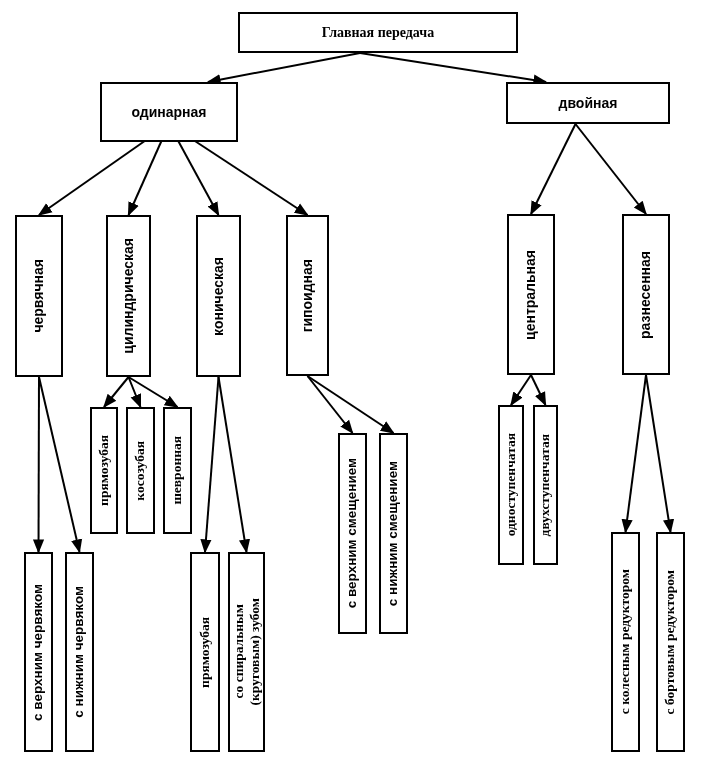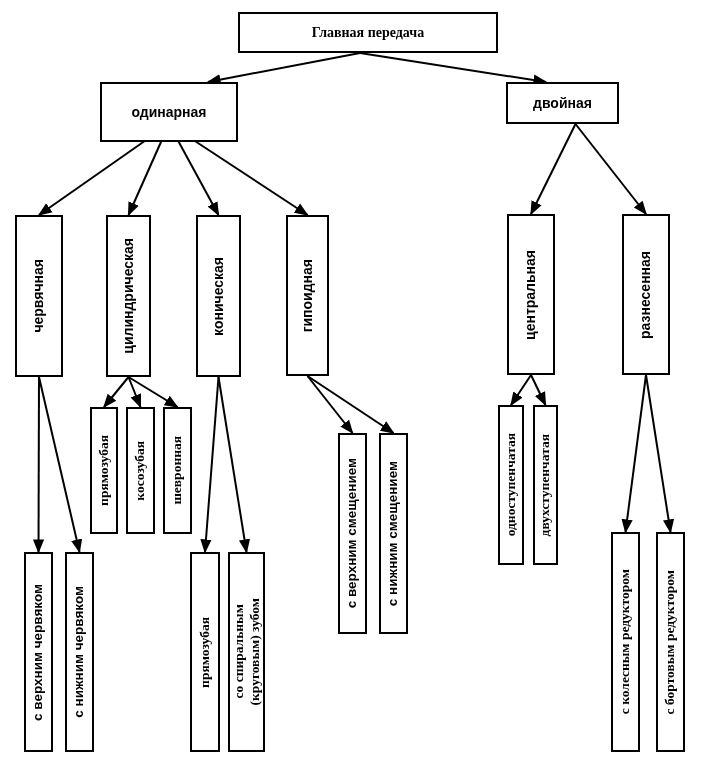--- a/index.html
+++ b/index.html
@@ -40,28 +40,28 @@
     <line x1="531" y1="375" x2="511" y2="405" stroke="#000" stroke-width="2" marker-end="url(#arrow)"></line>
     <line x1="531" y1="375" x2="545.5" y2="405" stroke="#000" stroke-width="2" marker-end="url(#arrow)"></line>
     <line x1="39" y1="377" x2="38.5" y2="552" stroke="#000" stroke-width="2" marker-end="url(#arrow)"></line>
     <line x1="39" y1="377" x2="79.5" y2="552" stroke="#000" stroke-width="2" marker-end="url(#arrow)"></line>
     <line x1="218.5" y1="377" x2="205" y2="552" stroke="#000" stroke-width="2" marker-end="url(#arrow)"></line>
     <line x1="218.5" y1="377" x2="246.5" y2="552" stroke="#000" stroke-width="2" marker-end="url(#arrow)"></line>
     <line x1="646" y1="375" x2="625.5" y2="532" stroke="#000" stroke-width="2" marker-end="url(#arrow)"></line>
     <line x1="646" y1="375" x2="670.5" y2="532" stroke="#000" stroke-width="2" marker-end="url(#arrow)"></line>
   </svg>
 
-<div class="node h" id="n-root" style="left:238px;top:12px;width:260px;height:41px;">
+<div class="node h" id="n-root" style="left:238px;top:12px;width:280px;height:41px;">
   <span>Главная передача</span>
 </div>
 
 <div class="node h sans" id="n-single" style="left:100px;top:82px;width:138px;height:60px;">
   <span>одинарная</span>
 </div>
-<div class="node h sans" id="n-double" style="left:506px;top:82px;width:113px;height:42px;">
+<div class="node h sans" id="n-double" style="left:506px;top:82px;width:164px;height:42px;">
   <span>двойная</span>
 </div>
 
 <div class="node v sans" id="n-worm" style="left:15px;top:215px;width:48px;height:162px;">
   <span>червячная</span>
 </div>
 <div class="node v sans" id="n-cylindrical" style="left:106px;top:215px;width:45px;height:162px;">
   <span>цилиндрическая</span>
 </div>
 <div class="node v sans" id="n-conical" style="left:196px;top:215px;width:45px;height:162px;">

